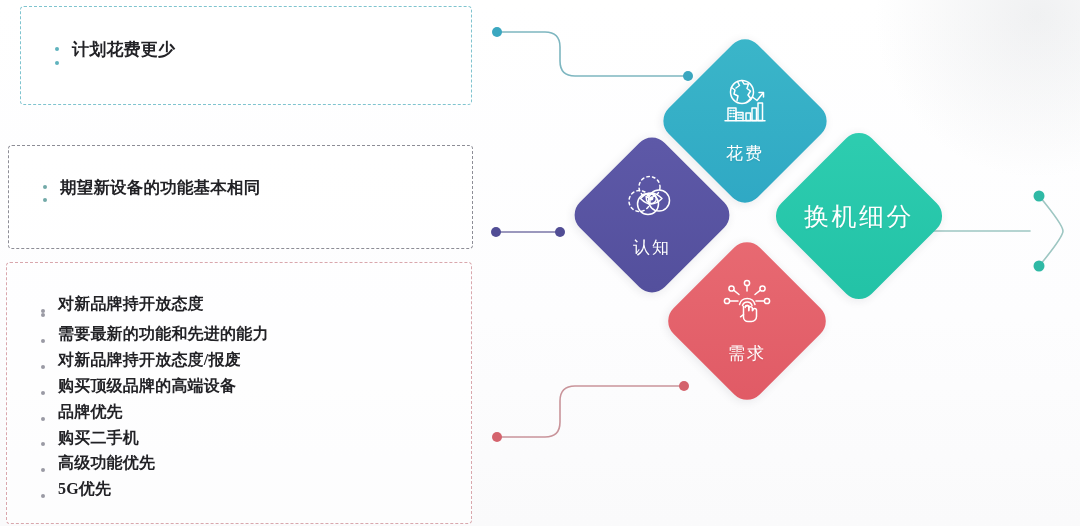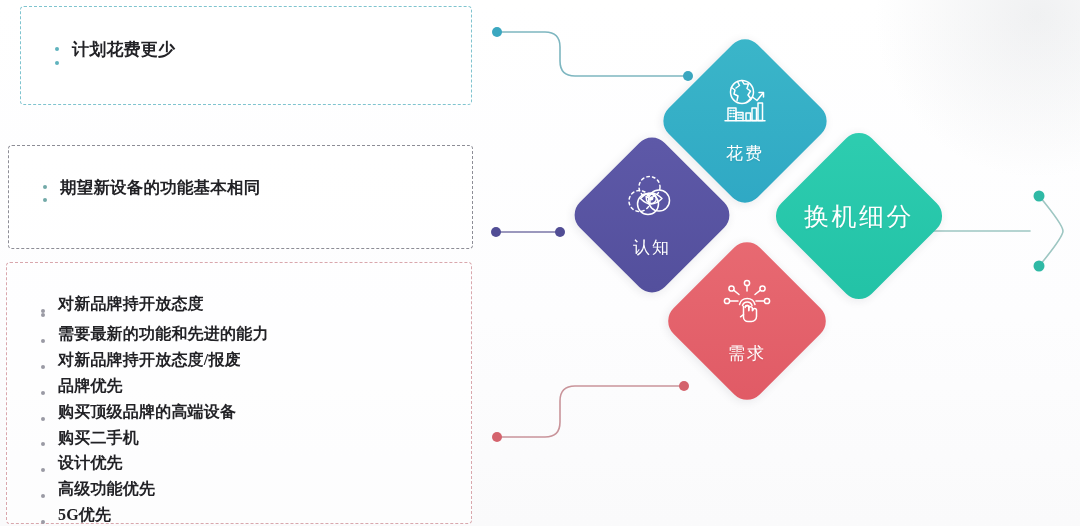--- a/index.html
+++ b/index.html
@@ -187,33 +187,29 @@
     <li>
         <span class="bullet-dot"></span>
         <span>需要最新的功能和先进的能力</span>
       </li>
     <li>
         <span class="bullet-dot"></span>
         <span>对新品牌持开放态度/报废</span>
       </li>
     <li>
         <span class="bullet-dot"></span>
+        <span>购买顶级品牌的高端设备</span>
+      </li>
+    <li>
+        <span class="bullet-dot"></span>
         <span>品牌优先</span>
       </li>
     <li>
         <span class="bullet-dot"></span>
-        <span>购买顶级品牌的高端设备</span>
-      </li>
-    <li>
-        <span class="bullet-dot"></span>
         <span>购买二手机</span>
-      </li>
-    <li>
-        <span class="bullet-dot"></span>
-        <span>设计优先</span>
       </li>
     <li>
         <span class="bullet-dot"></span>
         <span>高级功能优先</span>
       </li>
     <li>
         <span class="bullet-dot"></span>
         <span>5G优先</span>
       </li>
   </ul>

